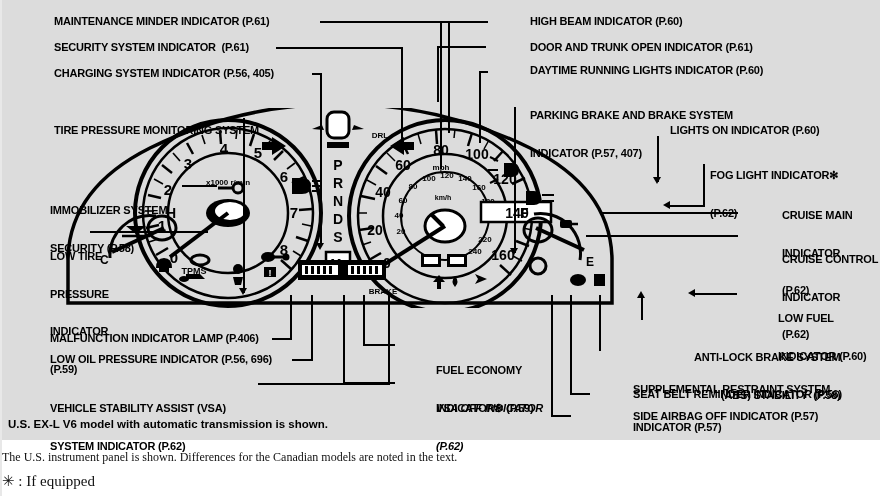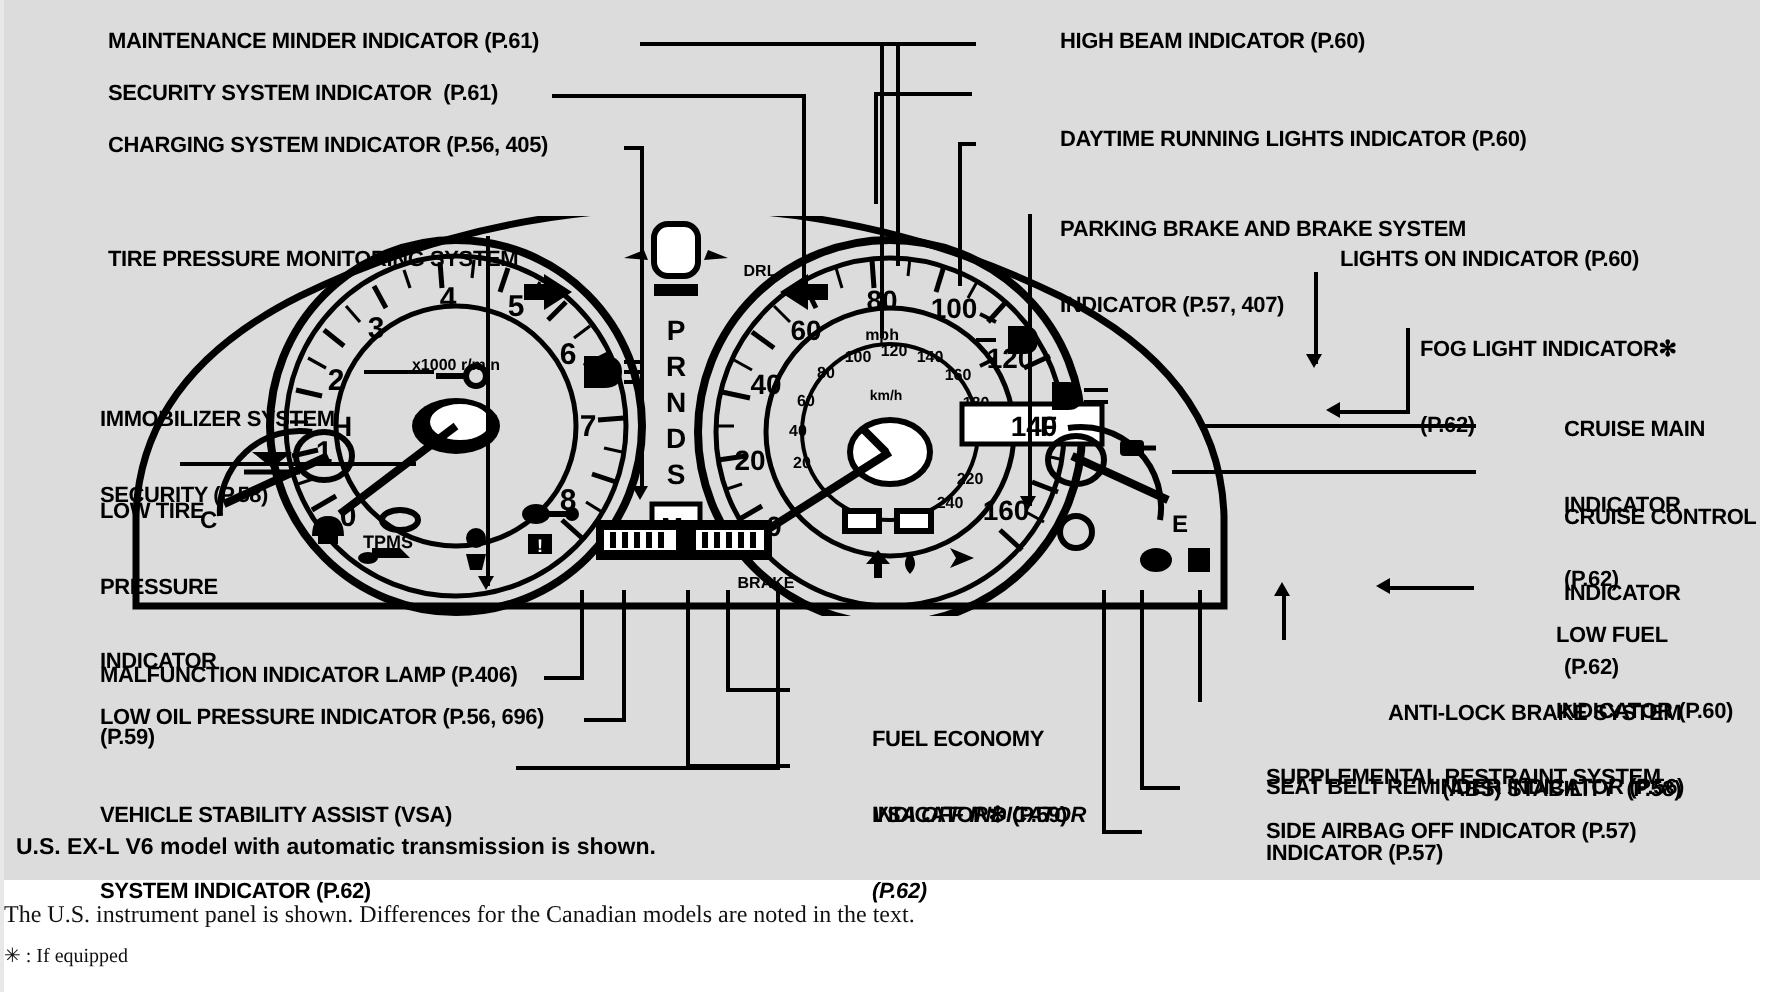--- a/index.html
+++ b/index.html
@@ -60,21 +60,21 @@
     font-family:"Liberation Sans", sans-serif;
   }
   .note1{
     position:absolute;left:2px;top:450px;
     font-family:"Liberation Serif", serif;
     font-size:12px;color:#111;
   }
   .note2{
     position:absolute;left:2px;top:472px;
     font-family:"Liberation Serif", serif;
-    font-size:10px;color:#111;
+    font-size:15px;color:#111;
   }
 
   
   #cluster{position:absolute;left:60px;top:108px;}
 </style>
 </head>
 <body>
 
 <div id="root">
 
@@ -421,20 +421,21 @@
   <div class="lbl" style="left:400px;top:339px;">
     <div>FUEL ECONOMY</div>
     <div>INDICATOR✻ (P.59)</div>
   </div>
   <div class="lbl" style="left:400px;top:377px;font-style:italic;">
     <div>VSA OFF INDICATOR</div>
     <div>(P.62)</div>
   </div>
 
   <div class="lbl" style="left:494px;top:15px;">HIGH BEAM INDICATOR (P.60)</div>
+  <div class="lbl" style="left:494px;top:41px;">DOOR AND TRUNK OPEN INDICATOR (P.61)</div>
   <div class="lbl" style="left:494px;top:64px;">DAYTIME RUNNING LIGHTS INDICATOR (P.60)</div>
   <div class="lbl" style="left:494px;top:84px;">
     <div>PARKING BRAKE AND BRAKE SYSTEM</div>
     <div>INDICATOR (P.57, 407)</div>
   </div>
 
   <div class="lbl" style="left:634px;top:124px;">LIGHTS ON INDICATOR (P.60)</div>
   <div class="lbl" style="left:674px;top:144px;">
     <div>FOG LIGHT INDICATOR✻</div>
     <div>(P.62)</div>

